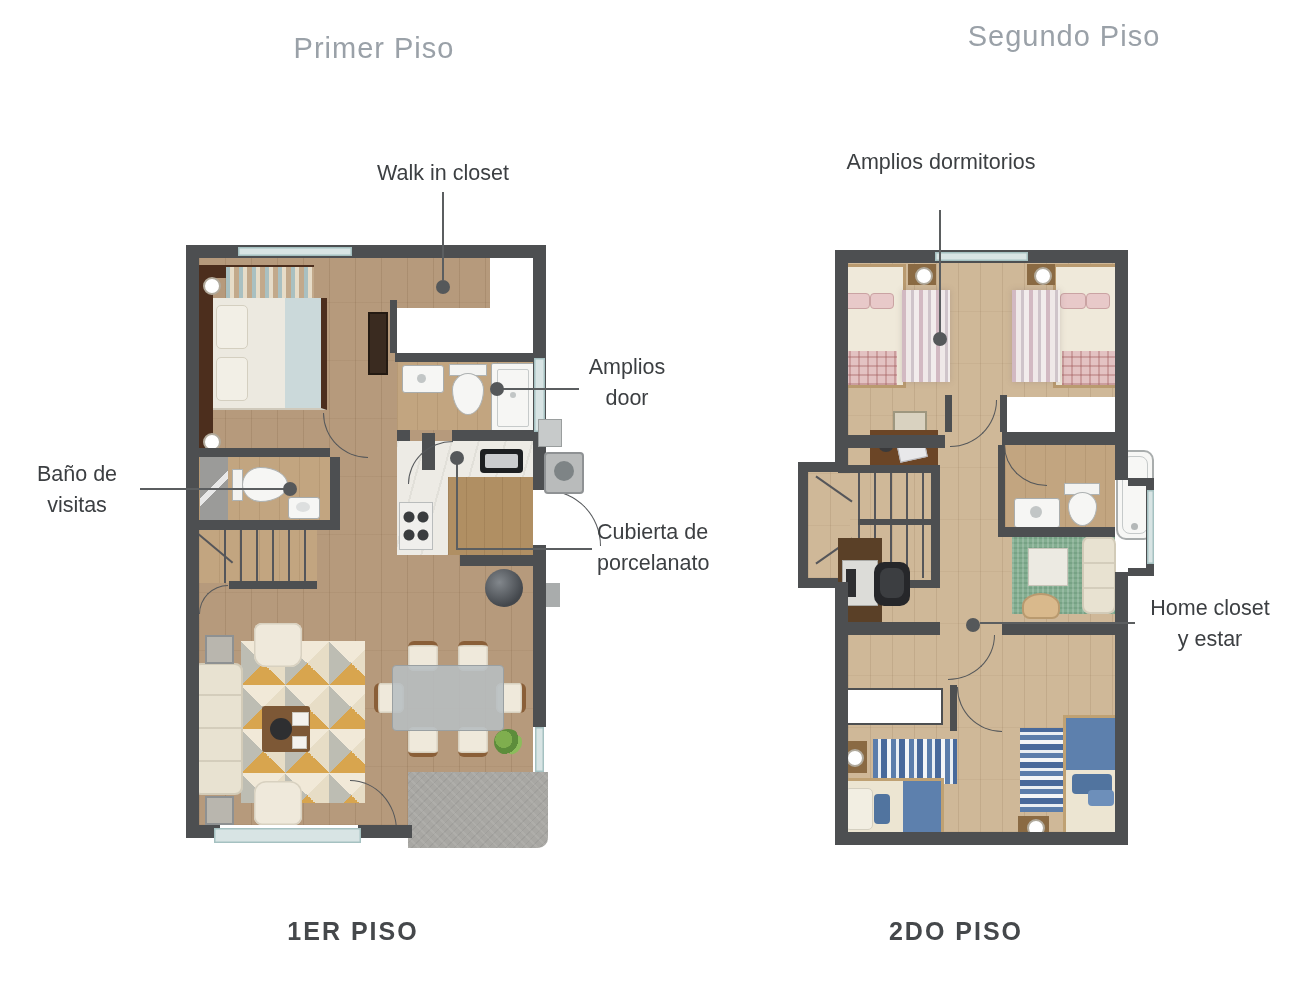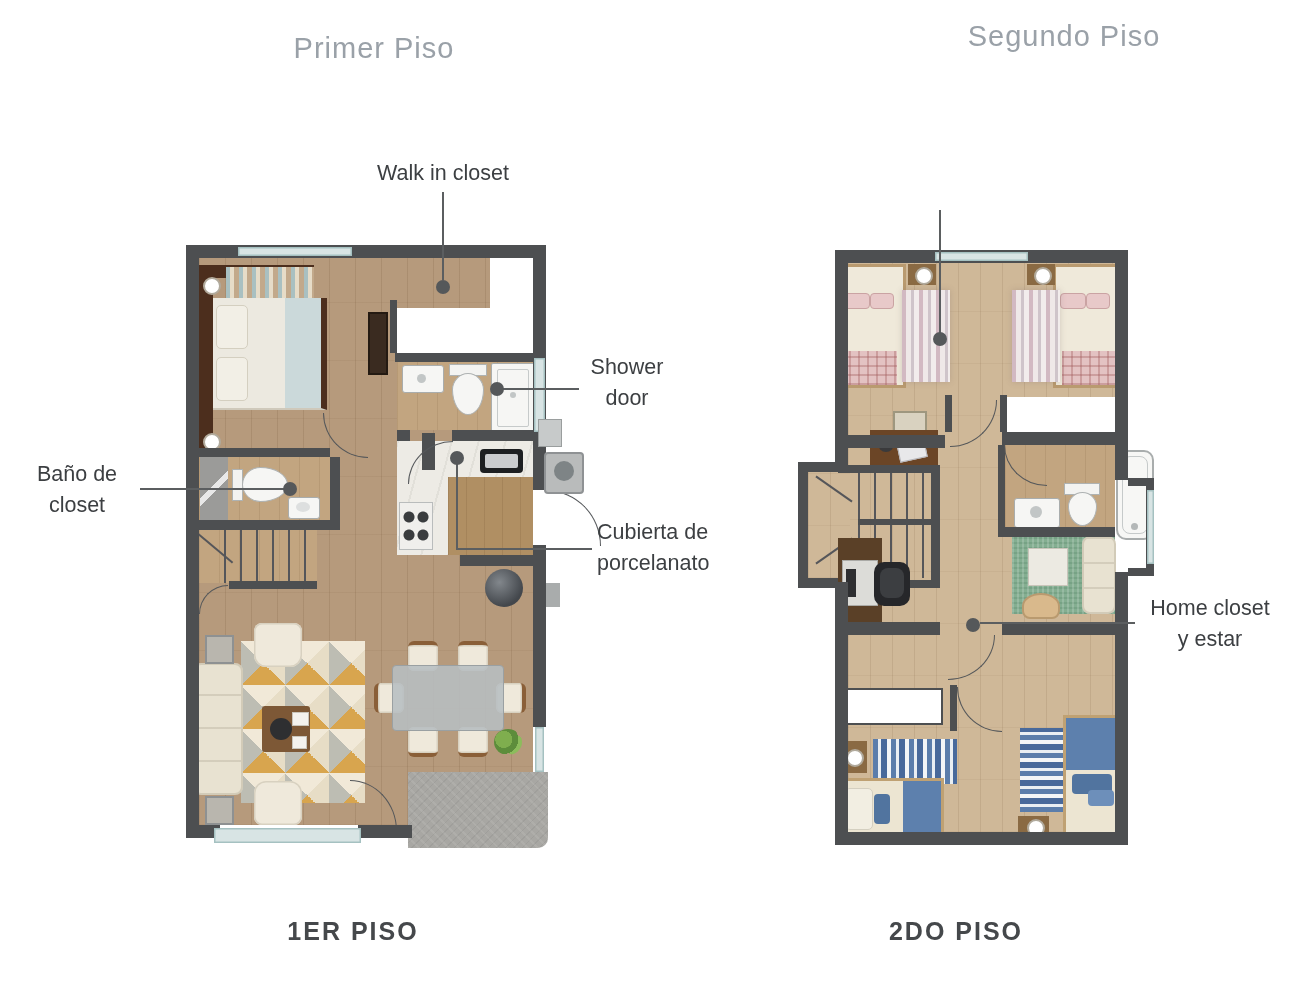--- a/index.html
+++ b/index.html
@@ -287,42 +287,43 @@
     <div class="win" style="left:349px;top:240px;width:7px;height:74px"></div>
   </div>
 
   <div class="ann center" style="left:443px;top:158px">
     <span>Walk in closet</span>
   </div>
   <div class="linev" style="left:442px;top:192px;height:88px"></div>
   <div class="dot" style="left:436px;top:280px"></div>
 
   <div class="ann center" style="left:627px;top:352px">
-    <span style="display:block">Shower</span>
+    <span style="display:block">Amplios</span>
     <span style="display:block">door</span>
   </div>
   <div class="lineh" style="left:503px;top:388px;width:76px"></div>
   <div class="dot" style="left:490px;top:382px"></div>
 
   <div class="ann center" style="left:77px;top:459px">
     <span style="display:block">Baño de</span>
-    <span style="display:block">closet</span>
+    <span style="display:block">visitas</span>
   </div>
   <div class="lineh" style="left:140px;top:488px;width:146px"></div>
   <div class="dot" style="left:283px;top:482px"></div>
 
   <div class="ann" style="left:597px;top:517px">
     <span style="display:block">Cubierta de</span>
     <span style="display:block">porcelanato</span>
   </div>
   <div class="linev" style="left:456px;top:463px;height:86px"></div>
   <div class="lineh" style="left:456px;top:548px;width:136px"></div>
   <div class="dot" style="left:450px;top:451px"></div>
 
   <div class="ann center" style="left:941px;top:147px">
+    <span style="display:block">Amplios dormitorios</span>
   </div>
   <div class="linev" style="left:939px;top:210px;height:124px"></div>
   <div class="dot" style="left:933px;top:332px"></div>
 
   <div class="ann center" style="left:1210px;top:593px">
     <span style="display:block">Home closet</span>
     <span style="display:block">y estar</span>
   </div>
   <div class="lineh" style="left:980px;top:622px;width:155px"></div>
   <div class="dot" style="left:966px;top:618px"></div>

